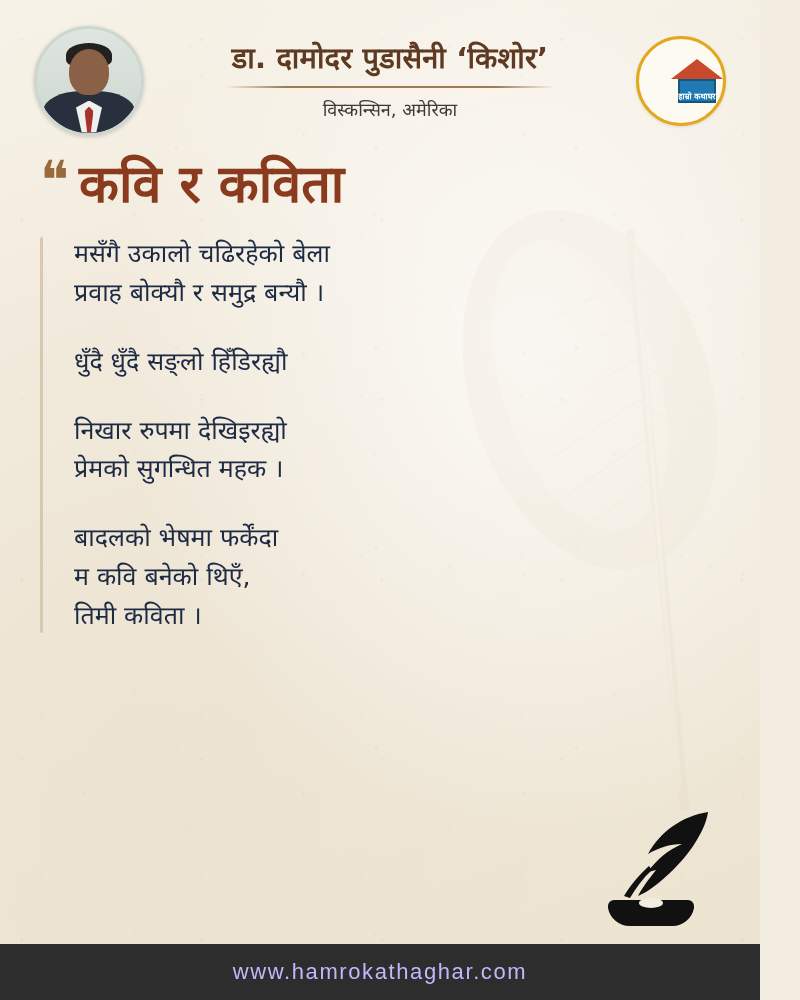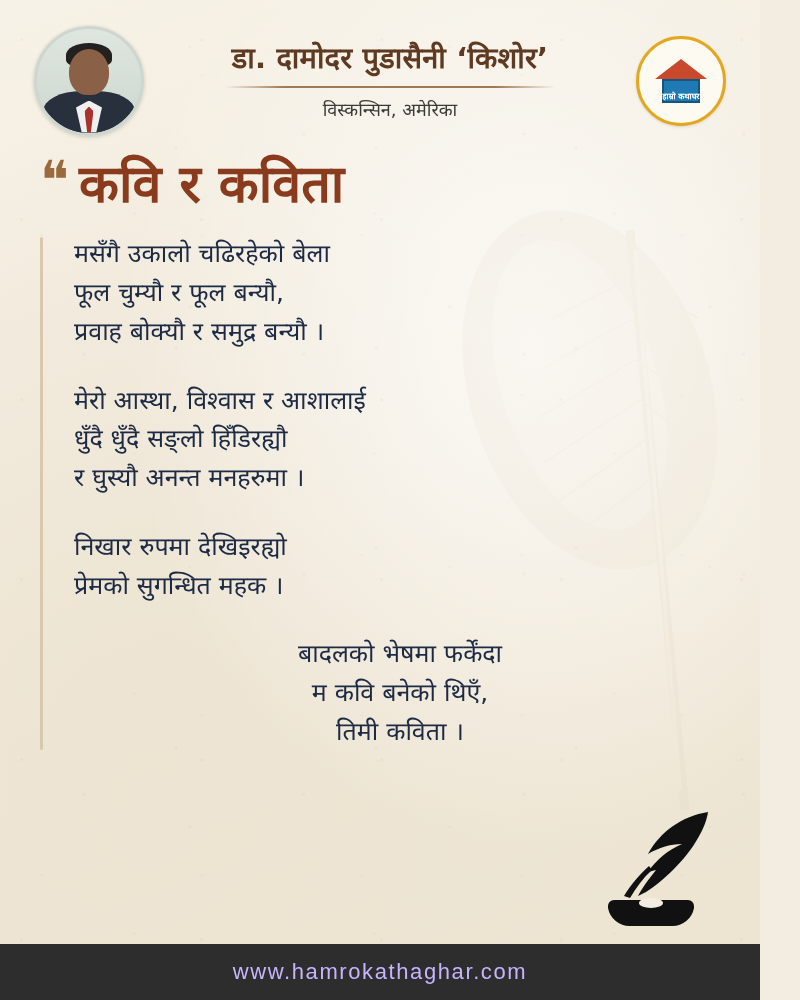--- a/index.html
+++ b/index.html
@@ -155,21 +155,21 @@
     flex: 0 0 auto;
     width: 84px;
     height: 84px;
     border-radius: 50%;
     position: relative;
     background: #fdfaf2;
     border: 3px solid #e3a81e;
     box-shadow: 0 1px 3px rgba(0,0,0,0.12);
     display: flex;
     align-items: center;
-    justify-content: center;
+    justify-content: flex-end;
   }
   .brand-logo .house {
     width: 52px;
     height: 44px;
     position: relative;
   }
   .brand-logo .roof {
     position: absolute;
     top: 0; left: 0;
     width: 0; height: 0;
@@ -233,21 +233,21 @@
     left: 0;
     top: 2px;
     bottom: 2px;
     width: 3px;
     background: #d8c9ae;
     border-radius: 2px;
   }
   .stanza {
     margin-bottom: 30px;
   }
-  .stanza:last-child { margin-bottom: 0; text-align: center; }
+  .stanza:last-child { margin-bottom: 0; }
   .poem-line {
     font-family: "DejaVu Sans", sans-serif;
     font-size: 25px;
     line-height: 1.55;
     color: #1d2a44;
     white-space: nowrap;
   }
 
   
   .quill-icon {
@@ -334,28 +334,25 @@
     <div class="poem-title-row">
       <div class="quote-mark">❝</div>
       <div class="poem-title">कवि र कविता</div>
     </div>
 
     <div class="poem-body">
       <div class="poem-rule"></div>
 
       <div class="stanza">
         <div class="poem-line">मसँगै उकालो चढिरहेको बेला</div>
-        <div class="poem-line">फूल चुम्यौ र फूल बन्यौ,</div>
         <div class="poem-line">प्रवाह बोक्यौ र समुद्र बन्यौ ।</div>
       </div>
 
       <div class="stanza">
-        <div class="poem-line">मेरो आस्था, विश्वास र आशालाई</div>
         <div class="poem-line">धुँदै धुँदै सङ्लो हिँडिरह्यौ</div>
-        <div class="poem-line">र घुस्यौ अनन्त मनहरुमा ।</div>
       </div>
 
       <div class="stanza">
         <div class="poem-line">निखार रुपमा देखिइरह्यो</div>
         <div class="poem-line">प्रेमको सुगन्धित महक ।</div>
       </div>
 
       <div class="stanza">
         <div class="poem-line">बादलको भेषमा फर्केंदा</div>
         <div class="poem-line">म कवि बनेको थिएँ,</div>

